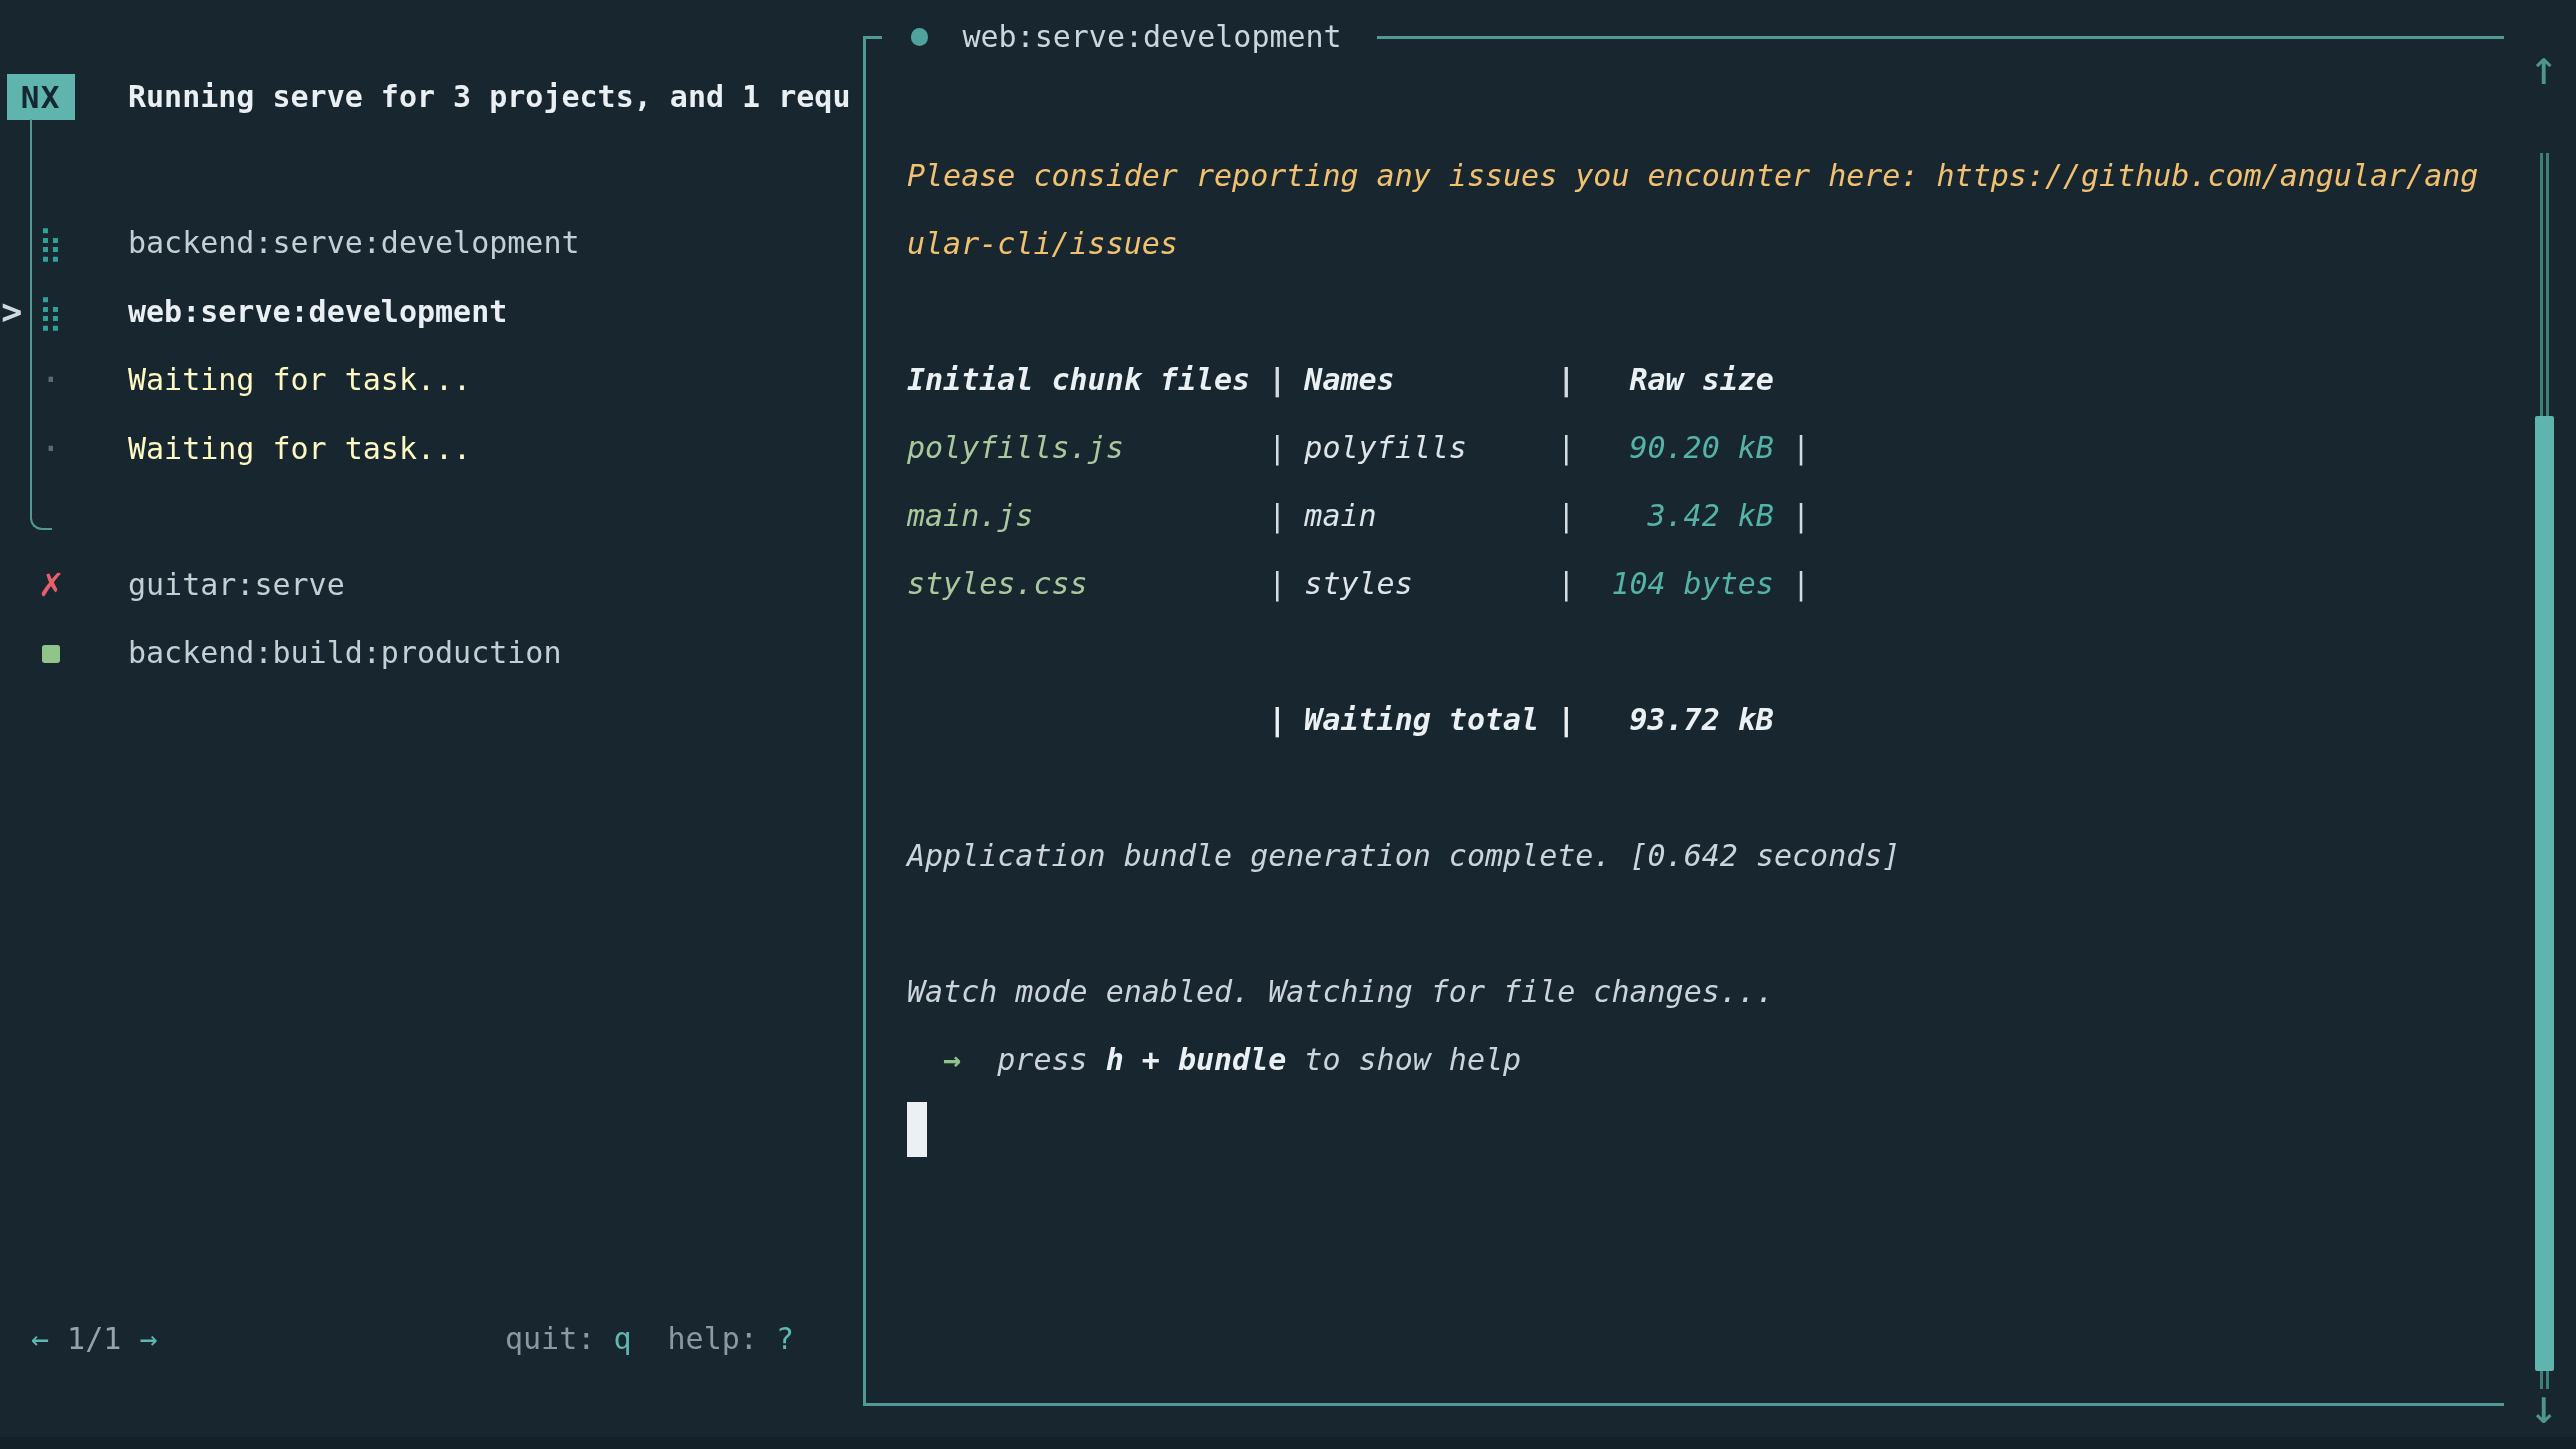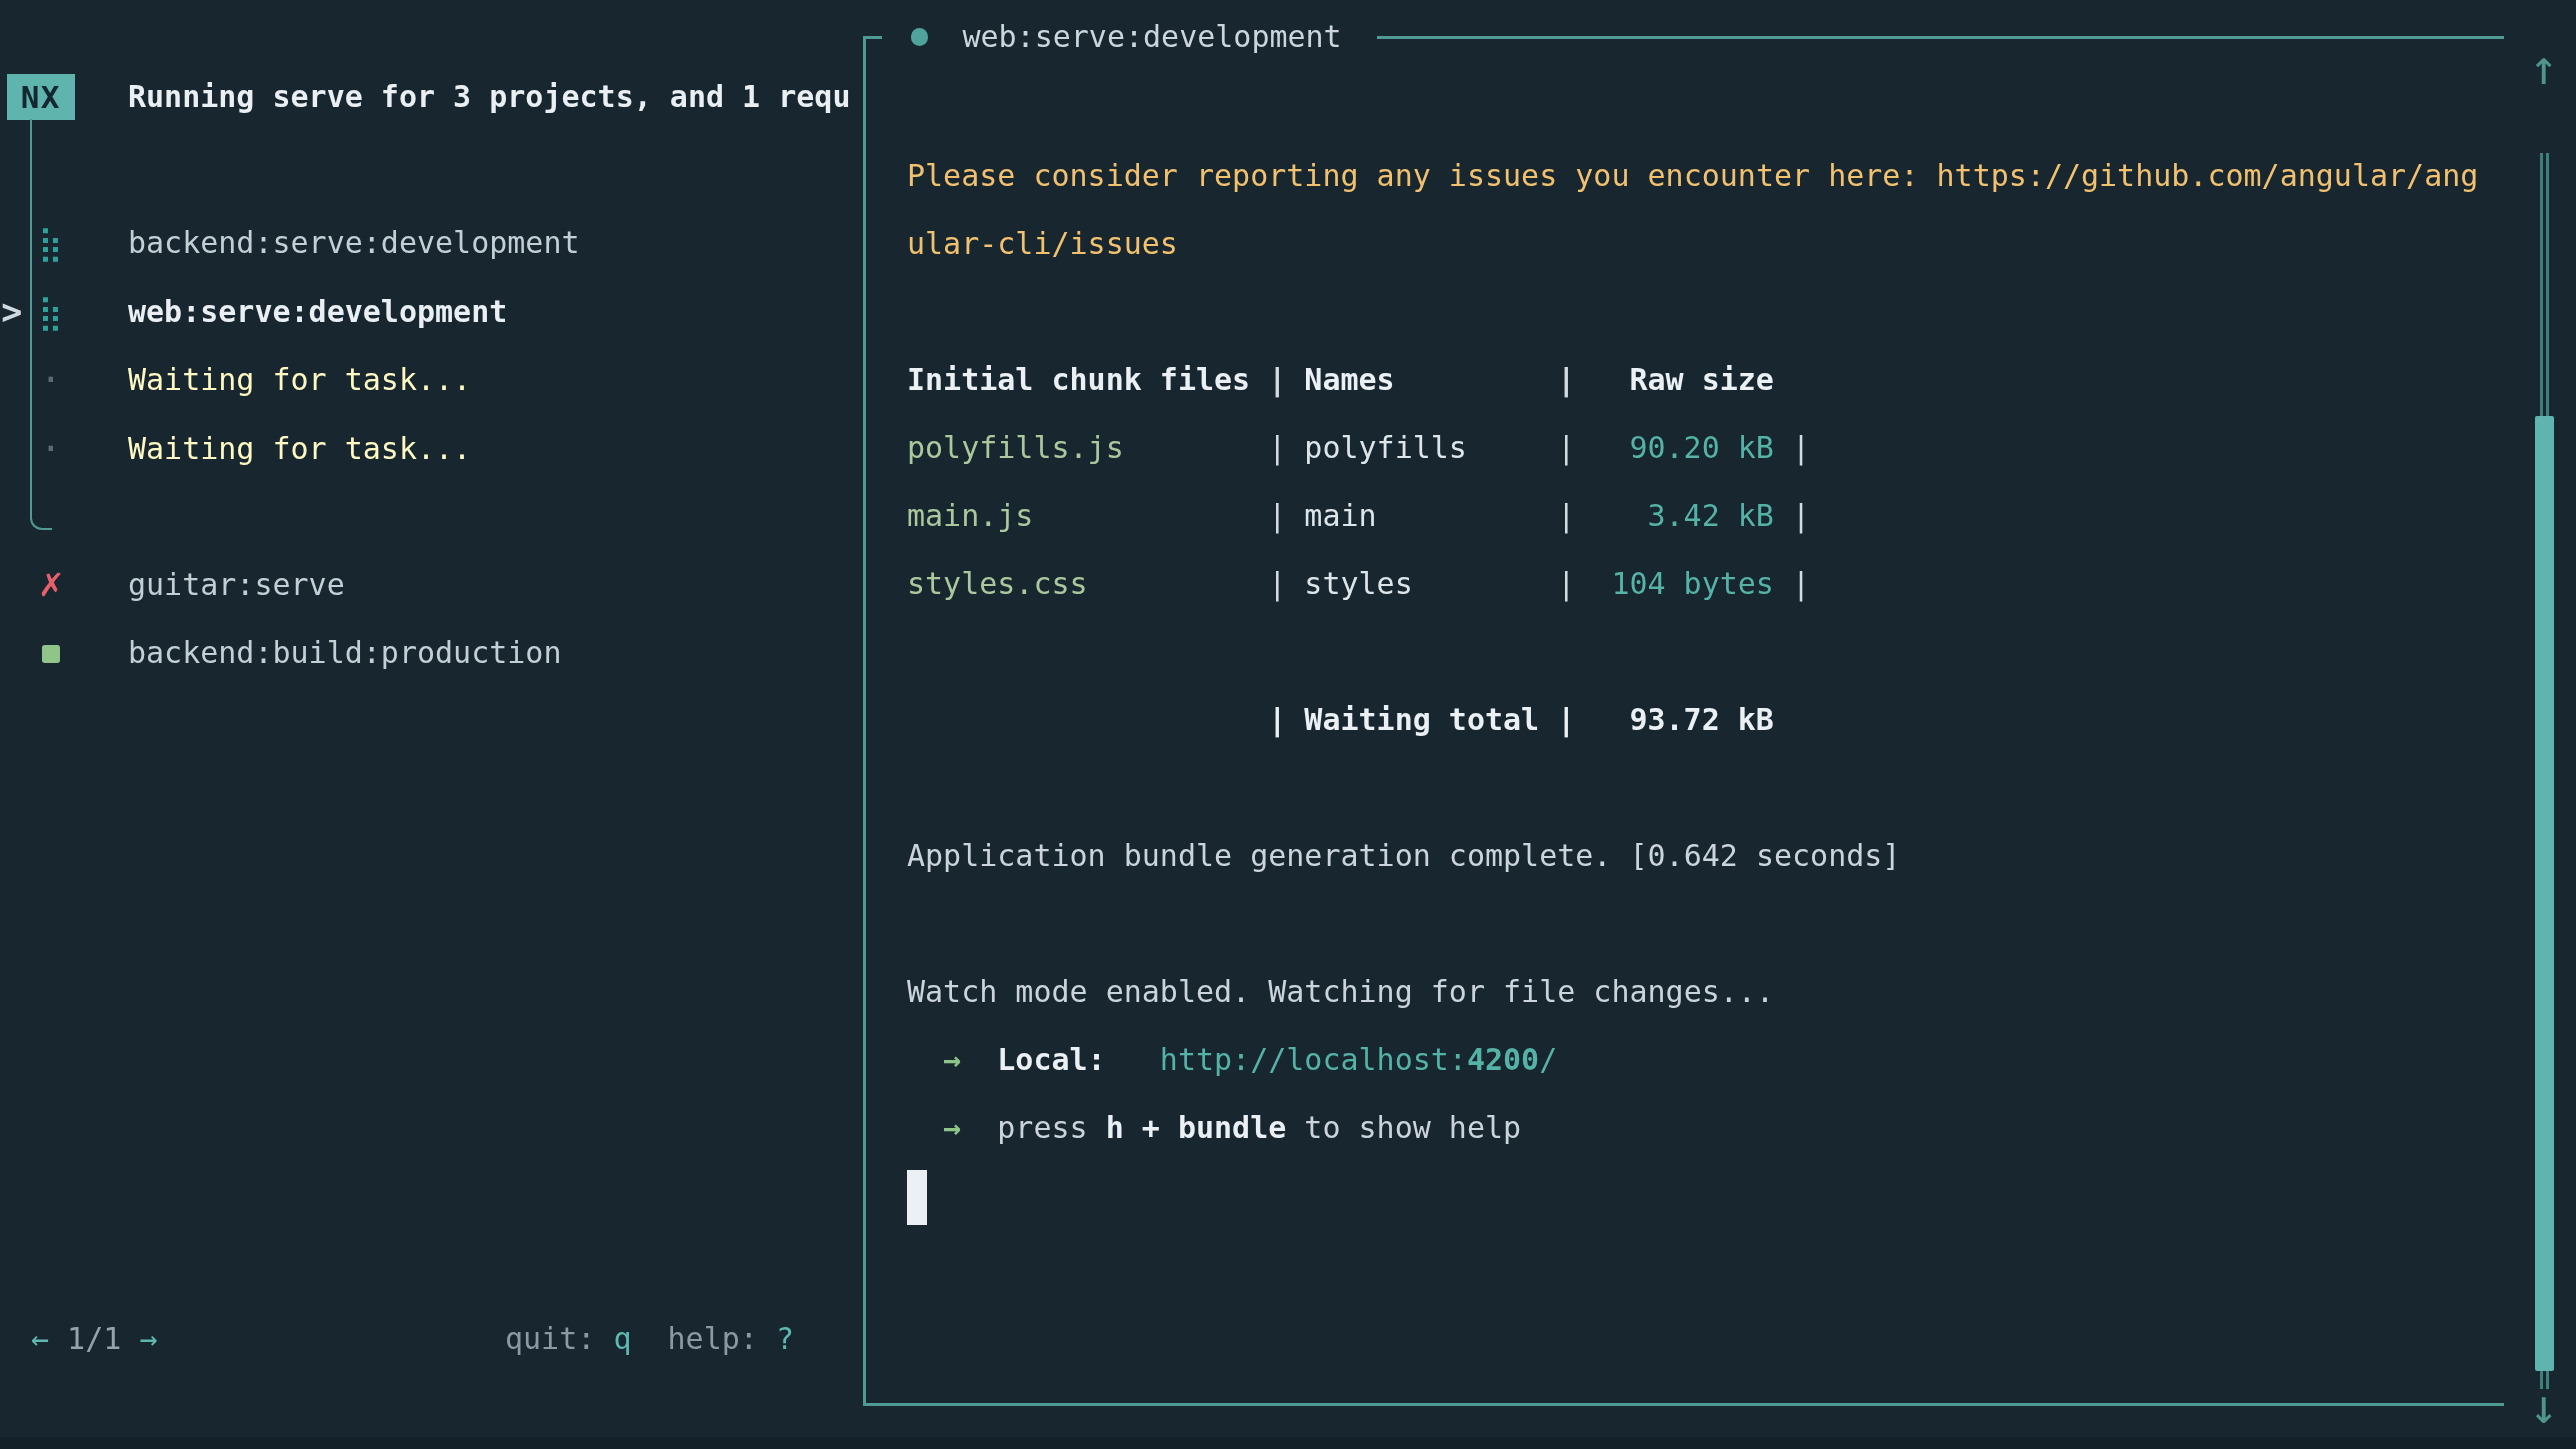--- a/index.html
+++ b/index.html
@@ -49,21 +49,21 @@
   .box-left{position:absolute;left:863px;top:36px;width:2.7px;height:1370px;background:#4f9a94;}
   .box-top-stub{position:absolute;left:863px;top:36px;width:19px;height:2.7px;background:#4f9a94;}
   .box-top-line{position:absolute;left:1377px;top:36px;width:1127px;height:2.7px;background:#4f9a94;}
   .box-bottom{position:absolute;left:863px;top:1403px;width:1641px;height:2.7px;background:#4f9a94;}
   .panel-title{position:absolute;left:911px;top:13.4px;height:47px;display:flex;align-items:center;}
   .run-dot{width:17.4px;height:17.4px;border-radius:50%;background:#4fa39c;margin-right:34px;}
   .panel-title-text{color:#cbd5db;line-height:47px;white-space:pre;}
 
   
   .term{position:absolute;left:907px;top:142px;width:1610px;}
-  .tline{height:68px;line-height:68px;white-space:pre;color:#cbd4da;}
+  .tline{height:68px;line-height:68px;white-space:pre;color:#cbd4da;font-style:italic;}
   .yellow{color:#f1c170;}
   .thead{color:#eaf0f3;font-weight:bold;}
   .c-file{display:inline-block;width:20ch;color:#aac89c;}
   .c-file.hdr{color:#eaf0f3;}
   .c-name{display:inline-block;width:14ch;color:#dde5e9;}
   .c-name.hdr{color:#eaf0f3;}
   .c-size{display:inline-block;width:11ch;text-align:right;color:#55b2a6;}
   .c-size.hdr{color:#eaf0f3;}
   .pipe{color:#d3dce1;}
   .total .c-name,.total .c-size,.total .pipe{color:#eaf0f3;font-weight:bold;}
@@ -159,21 +159,20 @@
 
     <div class="tline"></div>
 
     <div class="tline">Application bundle generation complete. [0.642 seconds]</div>
 
     <div class="tline"></div>
 
     <div class="tline">Watch mode enabled. Watching for file changes...</div>
 
 
-    <div class="tline"><span class="garrow">→</span><span class="lbl-bold ml2">Local:</span><span class="url ml3"><span>http://localhost:</span><b>4200</b><span>/</span></span></div>
 
     <div class="tline"><span class="garrow">→</span><span class="ml2">press </span><span class="lbl-bold">h + bundle</span><span> to show help</span></div>
 
     <div class="tline"><span class="cursor-block"></span></div>
   </div>
 
   <div class="sb-arrow" style="top:30px">↑</div>
   <div class="sb-track" style="left:2540px"></div>
   <div class="sb-track" style="left:2546px"></div>
   <div class="sb-thumb"></div>

